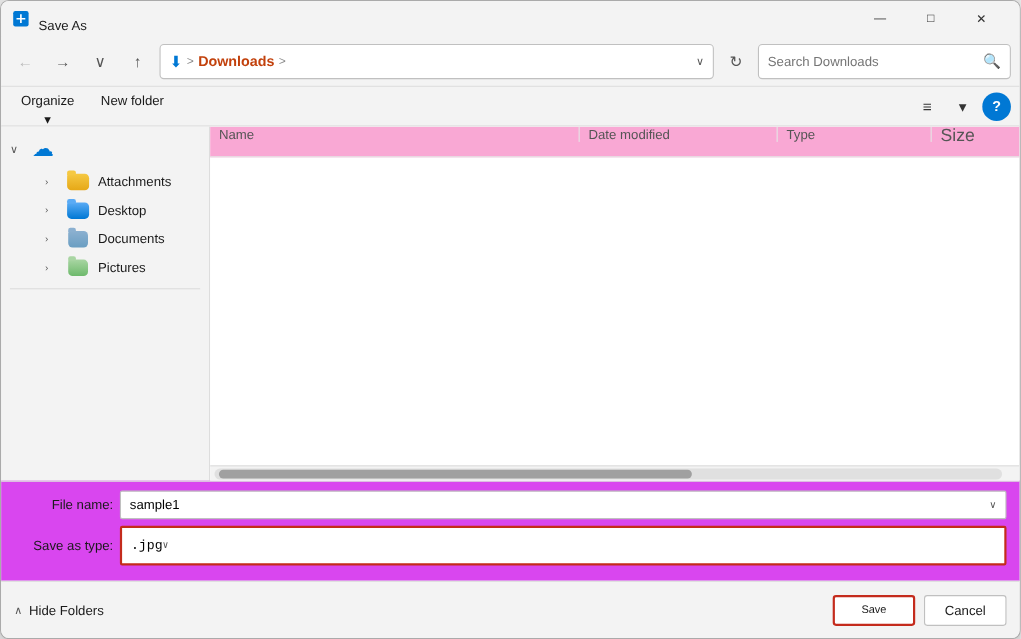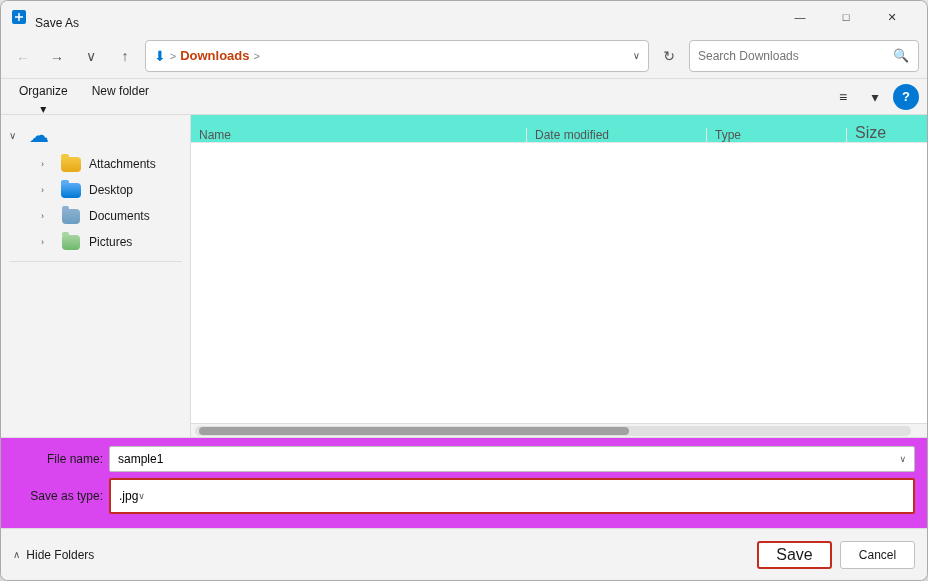--- a/index.html
+++ b/index.html
@@ -337,24 +337,24 @@
     .file-list {
       flex: 1;
       background: white;
       overflow: hidden;
       display: flex;
       flex-direction: column;
       position: relative;
     }
     .file-list-header {
       display: flex;
-      align-items: flex-end;
+      align-items: flex-start;
       height: 28px;
       border-bottom: 1px solid #e5e5e5;
-      background: #5eead4;
+      background: #f9a8d4;
       flex-shrink: 0;
     }
     .col-name {
       flex: 1;
       padding: 0 8px;
       font-size: 12px;
       color: #555;
       border-right: 1px solid #e5e5e5;
     }
     .col-date {
@@ -451,20 +451,21 @@
       height: 26px;
       border: 2px solid #c42b1c;
       background: white;
       border-radius: 2px;
       padding: 16px 8px;
       font-size: 12px;
       display: flex;
       align-items: center;
       justify-content: flex-start;
       cursor: pointer;
+      font-family: Liberation Mono, monospace;
     }
     .dropdown-arrow {
       font-size: 9px;
       color: #555;
     }
     
     .action-bar {
       background: #f3f3f3;
       border-top: 1px solid #ddd;
       height: 52px;
@@ -490,21 +491,21 @@
       display: flex;
       gap: 8px;
       align-items: center;
     }
     .btn-save {
       min-width: 75px;
       height: 28px;
       background: white;
       border: 2px solid #c42b1c;
       border-radius: 3px;
-      font-size: 16px;
+      font-size: 10px;
       cursor: pointer;
       padding: 0 16px;
       color: #1a1a1a;
     }
     .btn-cancel {
       min-width: 75px;
       height: 28px;
       background: white;
       border: 1px solid #c0c0c0;
       border-radius: 3px;

